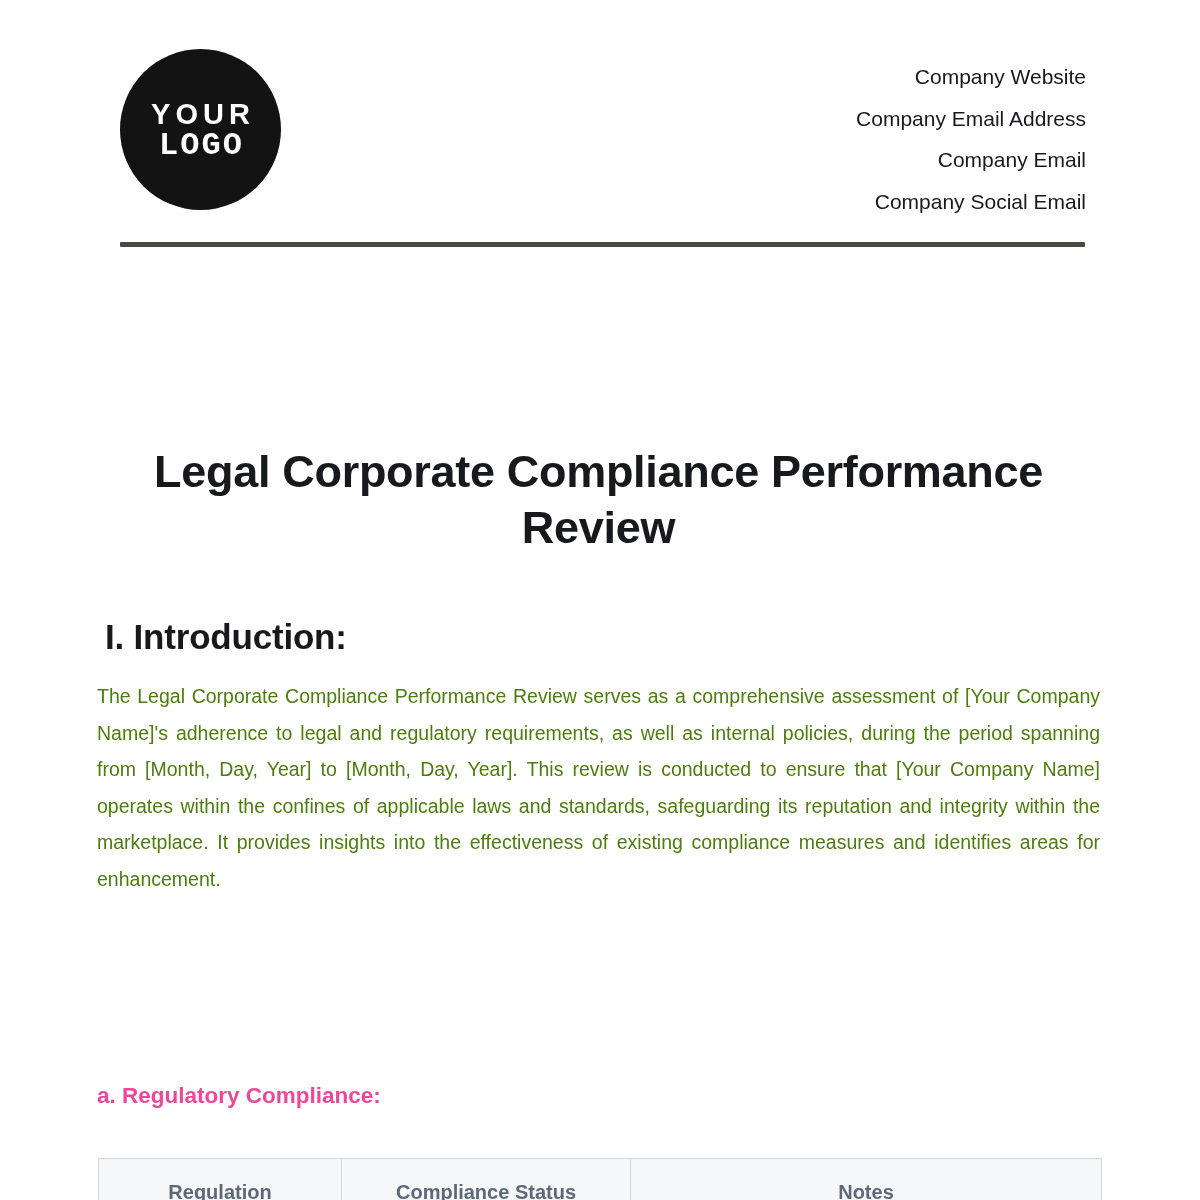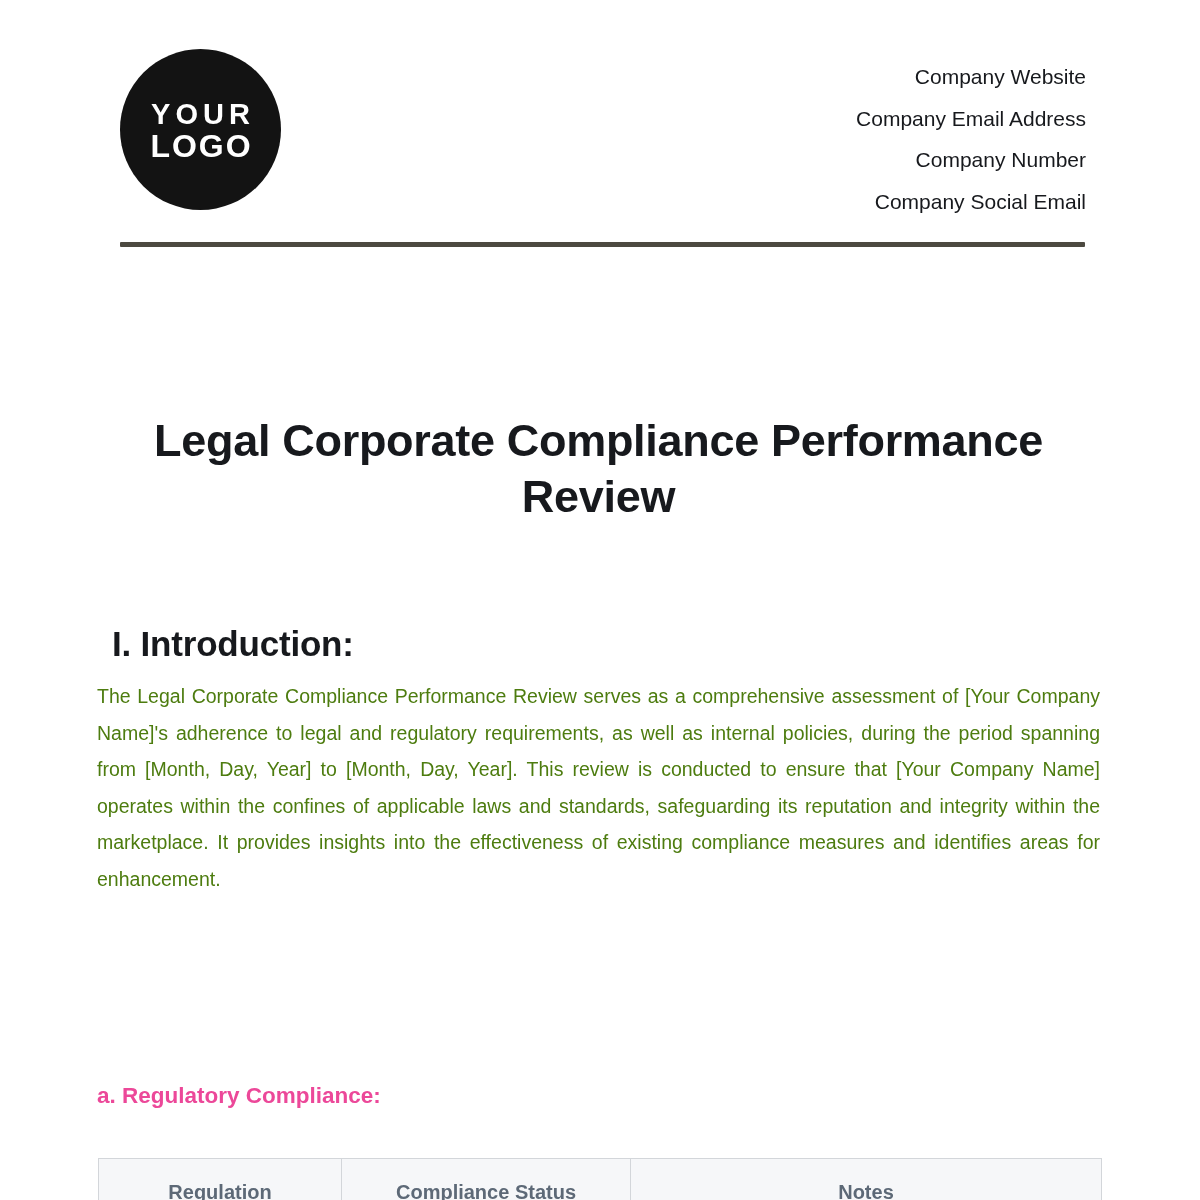--- a/index.html
+++ b/index.html
@@ -33,20 +33,21 @@
     letter-spacing: 5px;
     line-height: 32px;
     text-indent: 5px; 
   }
   .logo-logo {
     font-size: 32px;
     font-weight: 700;
     letter-spacing: 2px;
     line-height: 32px;
     text-indent: 2px;
+    font-family: Liberation Mono, monospace;
   }
   .contact-block {
     position: absolute;
     top: 56px;
     right: 114px;
     text-align: right;
     font-size: 21px;
     line-height: 41.5px;
     color: #17191d;
   }
@@ -135,34 +136,34 @@
 <div class="page">
 
   <div class="logo-circle">
     <span class="logo-your">YOUR</span>
     <span class="logo-logo">LOGO</span>
   </div>
 
   <div class="contact-block">
     <div>Company Website</div>
     <div>Company Email Address</div>
-    <div>Company Number</div>
+    <div>Company Email</div>
     <div>Company Social Email</div>
   </div>
 
   <div class="divider"></div>
 
   <div class="content">
 
     <h1 class="doc-title" style="margin:0;">
-      <span style="display:block;">Legal Corporate Compliance Performance</span>
+      <span style="display:block;margin-top:31px;">Legal Corporate Compliance Performance</span>
       <span style="display:block;">Review</span>
     </h1>
 
-    <h2 class="section-heading heading-intro" style="margin:15px;text-align:center;">I. Introduction:</h2>
+    <h2 class="section-heading heading-intro" style="margin:8px;text-align:center;">I. Introduction:</h2>
 
     <p class="intro-paragraph" style="margin:0;">The Legal Corporate Compliance Performance Review serves as a comprehensive assessment of [Your Company Name]'s adherence to legal and regulatory requirements, as well as internal policies, during the period spanning from [Month, Day, Year] to [Month, Day, Year]. This review is conducted to ensure that [Your Company Name] operates within the confines of applicable laws and standards, safeguarding its reputation and integrity within the marketplace. It provides insights into the effectiveness of existing compliance measures and identifies areas for enhancement.</p>
 
 
     <h3 class="sub-heading" style="margin:0;">a. Regulatory Compliance:</h3>
 
     <table class="compliance-table">
       <colgroup>
         <col style="width:243px">
         <col style="width:289px">

